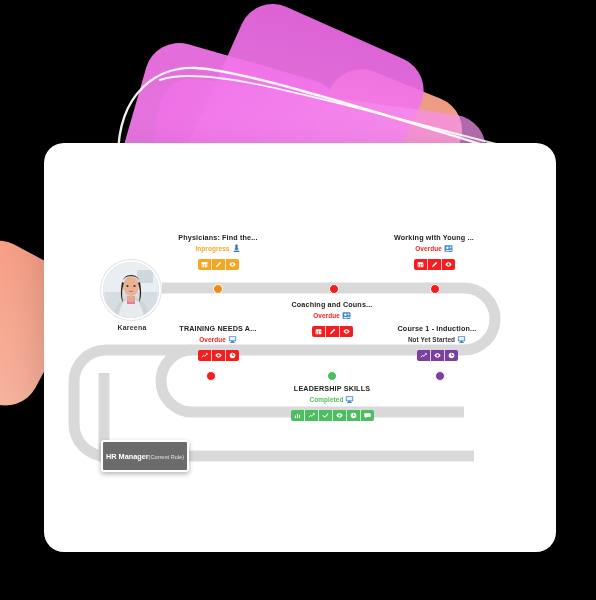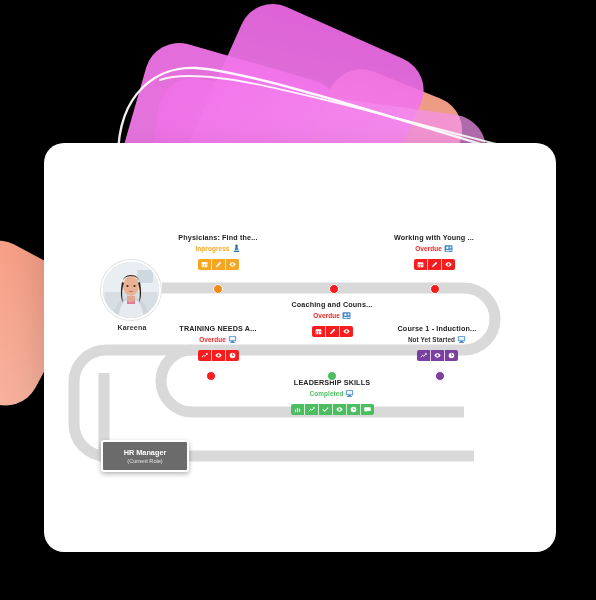--- a/index.html
+++ b/index.html
@@ -78,21 +78,21 @@
   .c-green{color:#4cbe60;}  .bg-green{background:#4cbe60;}
 
   
   .dot{position:absolute;width:8px;height:8px;border-radius:50%;border:1.5px solid #fff;}
 
   
   #current-role{
     position:absolute;left:57px;top:297px;width:84px;height:28px;
     background:#6b6b6b;border:2px solid #fff;border-radius:3px;
     box-shadow:0 2px 5px rgba(0,0,0,.3);
-    display:flex;flex-direction:column;align-items:center;justify-content:center;
+    display:flex;flex-direction:row;align-items:center;justify-content:center;
   }
   #current-role .role-title{font-size:7.3px;font-weight:bold;color:#fff;}
   #current-role .role-sub{font-size:5.6px;color:#e6e6e6;margin-top:1px;}
 </style>
 </head>
 <body>
 
 <div id="stage">
 
   <div class="blob" id="blob-magenta-left"></div>
@@ -308,21 +308,21 @@
         </div>
         <div class="btn bg-purple">
           <svg viewBox="0 0 16 16">
               <circle cx="8" cy="8" r="6.4" fill="#fff"></circle>
               <path d="M8 4.2 V8 H11" stroke="#7b3fa0" stroke-width="1.7" fill="none" stroke-linecap="round"></path>
             </svg>
         </div>
       </div>
     </div>
 
-    <div class="node" id="node-leadership" style="left:213px;top:235px;">
+    <div class="node" id="node-leadership" style="left:213px;top:241px;">
       <div class="node-title">LEADERSHIP SKILLS</div>
       <div class="node-status-row">
         <span class="node-status c-green">Completed</span>
         <svg class="status-ico" viewBox="0 0 16 16">
           <rect x="1.5" y="2" width="13" height="9" rx="1.2" fill="#3d86c6"></rect>
           <rect x="3" y="3.4" width="10" height="6.2" fill="#e8f2fb"></rect>
           <rect x="5.8" y="11" width="4.4" height="2" fill="#2f6fa8"></rect>
           <rect x="3.6" y="13" width="8.8" height="1.4" rx=".7" fill="#2f6fa8"></rect>
         </svg>
       </div>

